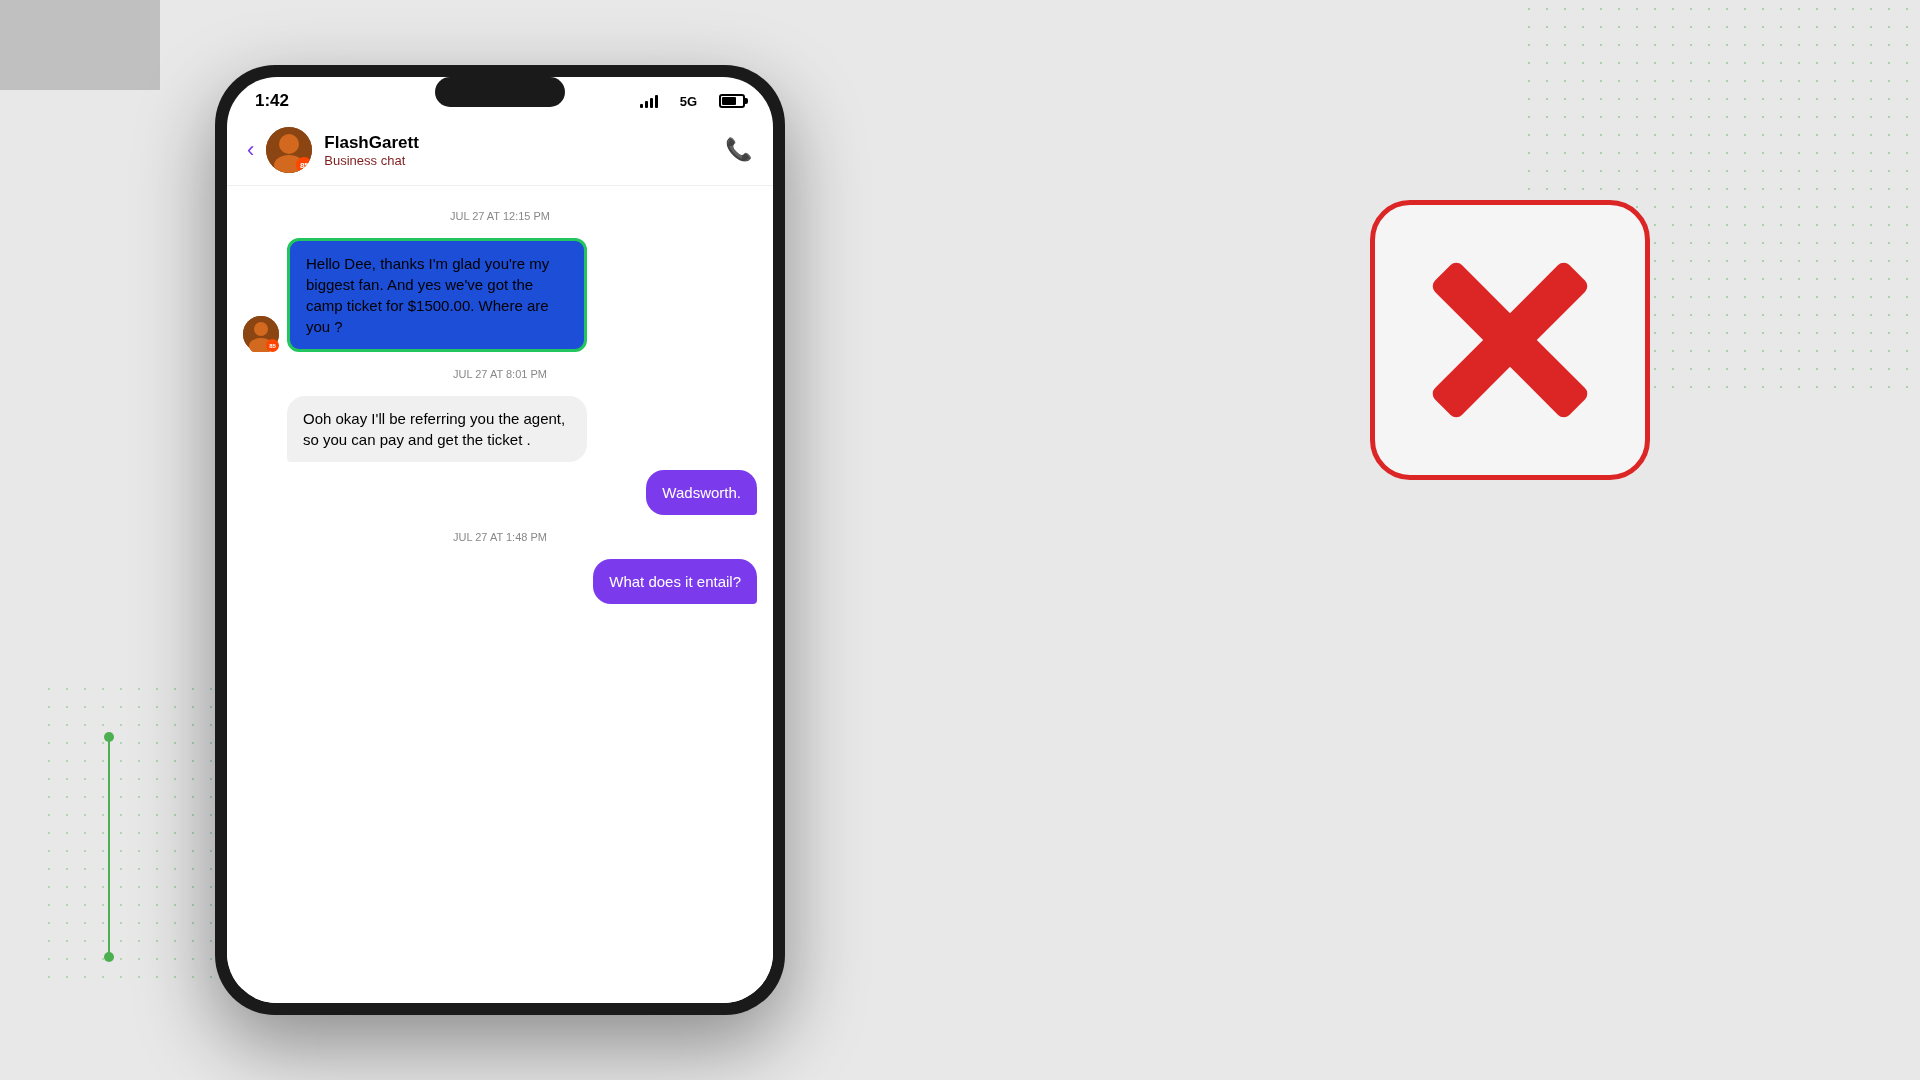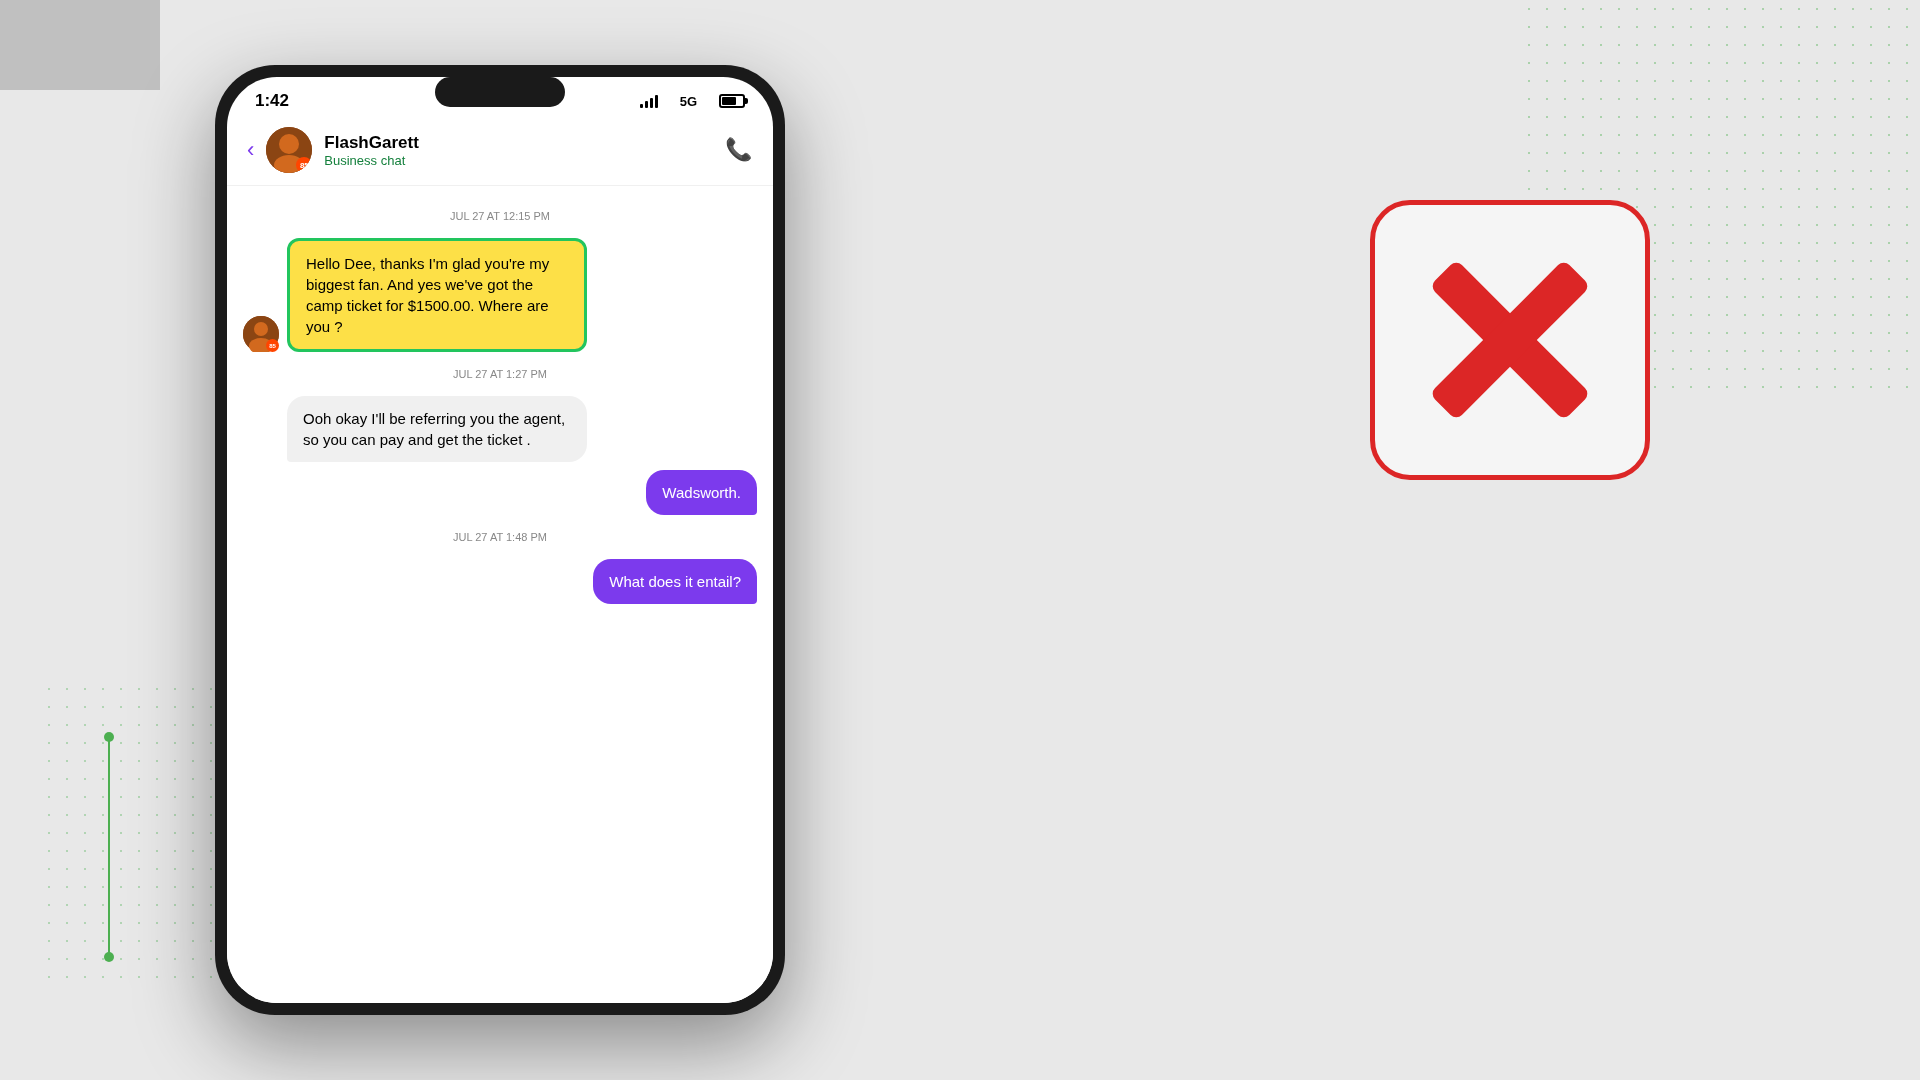--- a/index.html
+++ b/index.html
@@ -249,21 +249,21 @@
     }
 
     .contact-name {
       font-size: 17px;
       font-weight: 600;
       color: #000;
     }
 
     .contact-sub {
       font-size: 13px;
-      color: #15803d;
+      color: #7f1d1d;
     }
 
     .phone-call-icon {
       color: #7c3aed;
       font-size: 22px;
     }
 
     
     .messages-area {
       flex: 1;
@@ -342,21 +342,21 @@
       border-bottom-left-radius: 4px;
     }
 
     .bubble.sent {
       background: #7c3aed;
       color: #fff;
       border-bottom-right-radius: 4px;
     }
 
     .bubble.highlighted {
-      background: #fde047;
+      background: #1d4ed8;
       border: 3px solid #22c55e;
       border-radius: 12px;
       color: #000;
     }
 
     .plain-text-msg {
       font-size: 15px;
       color: #000;
       padding: 4px 0;
     }
@@ -465,21 +465,21 @@
               <svg width="36" height="36" viewBox="0 0 36 36">
                 <circle cx="18" cy="18" r="18" fill="#8b4513"></circle>
                 <circle cx="18" cy="13" r="7" fill="#d2691e"></circle>
                 <ellipse cx="18" cy="30" rx="12" ry="8" fill="#d2691e"></ellipse>
               </svg>
               <div class="msg-avatar-badge">85</div>
             </div>
             <div class="bubble highlighted">Hello Dee, thanks I'm glad you're my biggest fan. And yes we've got the camp ticket for $1500.00. Where are you ?</div>
           </div>
 
-          <div class="date-label">JUL 27 AT 1:27 PM</div>
+          <div class="date-label">JUL 27 AT 8:01 PM</div>
 
           <div class="msg-row received">
             <div style="width:36px;flex-shrink:0;"></div>
             <div class="bubble received">Ooh okay I'll be referring you the agent, so you can pay and get the ticket .</div>
           </div>
 
           <div class="msg-row sent">
             <div class="bubble sent">Wadsworth.</div>
           </div>
 

